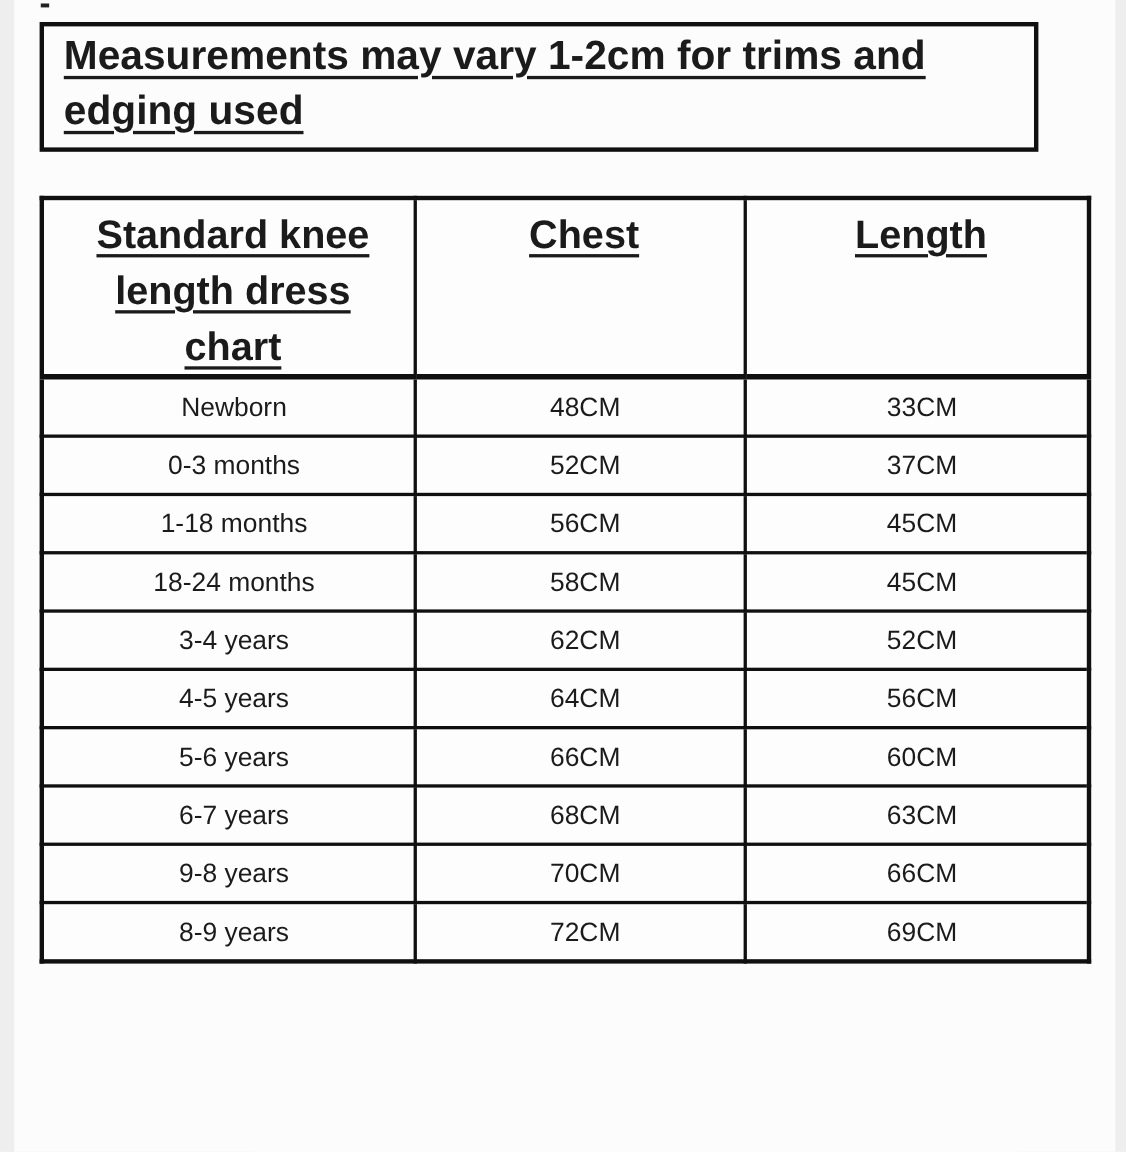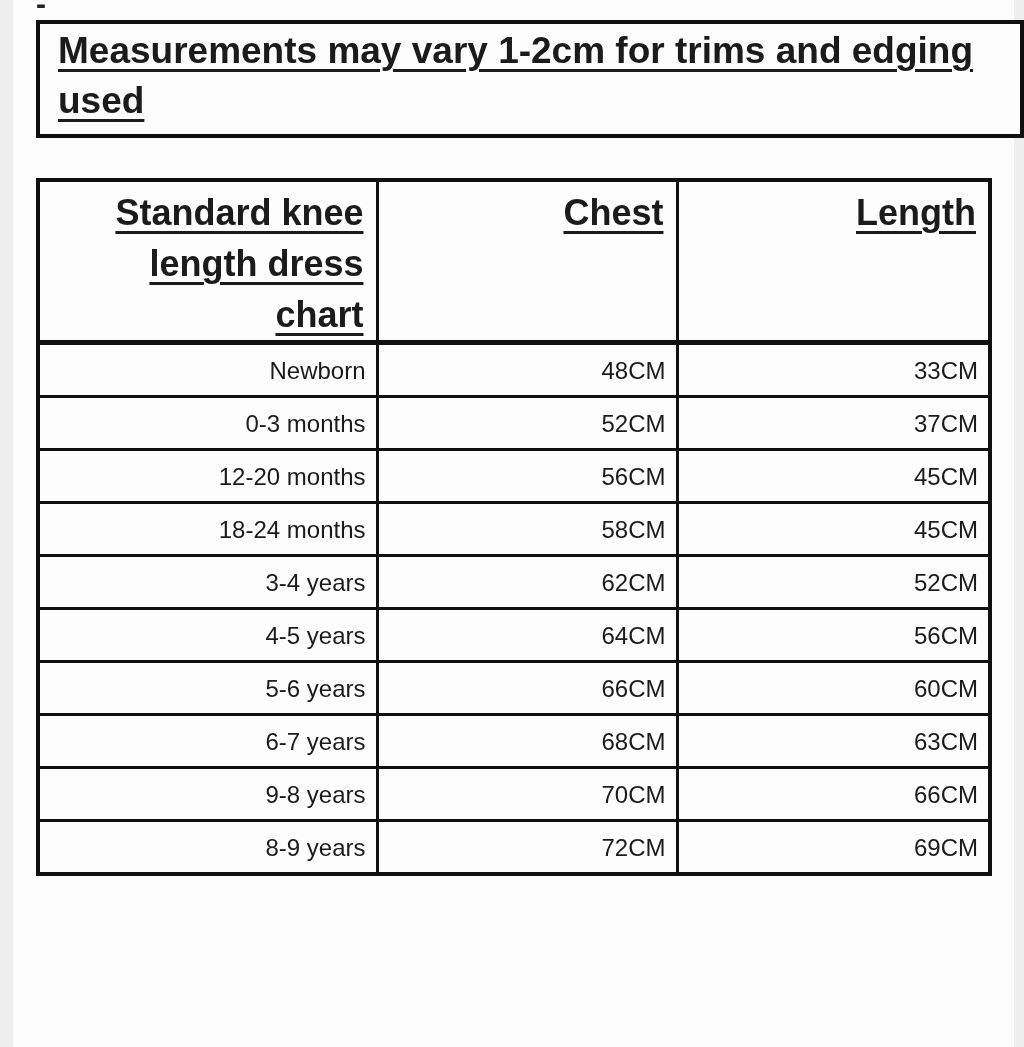--- a/index.html
+++ b/index.html
@@ -25,21 +25,21 @@
     top: -11px;
     font-size: 30px;
     font-weight: bold;
     color: #222;
     line-height: 30px;
   }
   .notice-box {
     position: absolute;
     left: 23px;
     top: 20px;
-    width: 988px;
+    width: 908px;
     border: 4px solid #101010;
     padding: 2px 16px 8px 18px;
     background: #fcfcfc;
   }
   .notice-text {
     font-size: 37px;
     font-weight: bold;
     line-height: 50px;
     text-decoration: underline;
     text-decoration-thickness: 3px;
@@ -53,21 +53,21 @@
     border-collapse: collapse;
     table-layout: fixed;
     background: #fdfdfd;
   }
   table.size-chart col.c1 { width: 339px; }
   table.size-chart col.c2 { width: 300px; }
   table.size-chart col.c3 { width: 313px; }
   table.size-chart th,
   table.size-chart td {
     border: 3px solid #101010;
-    text-align: right;
+    text-align: center;
     vertical-align: top;
   }
   table.size-chart { border: 4px solid #101010; }
   table.size-chart th {
     height: 152px;
     padding: 5px 12px 0 20px;
     font-size: 36px;
     font-weight: bold;
     line-height: 51px;
   }
@@ -115,21 +115,21 @@
         <td>Newborn</td>
         <td>48CM</td>
         <td>33CM</td>
       </tr>
       <tr>
         <td>0-3 months</td>
         <td>52CM</td>
         <td>37CM</td>
       </tr>
       <tr>
-        <td>12-20 months</td>
+        <td>1-18 months</td>
         <td>56CM</td>
         <td>45CM</td>
       </tr>
       <tr>
         <td>18-24 months</td>
         <td>58CM</td>
         <td>45CM</td>
       </tr>
       <tr>
         <td>3-4 years</td>

